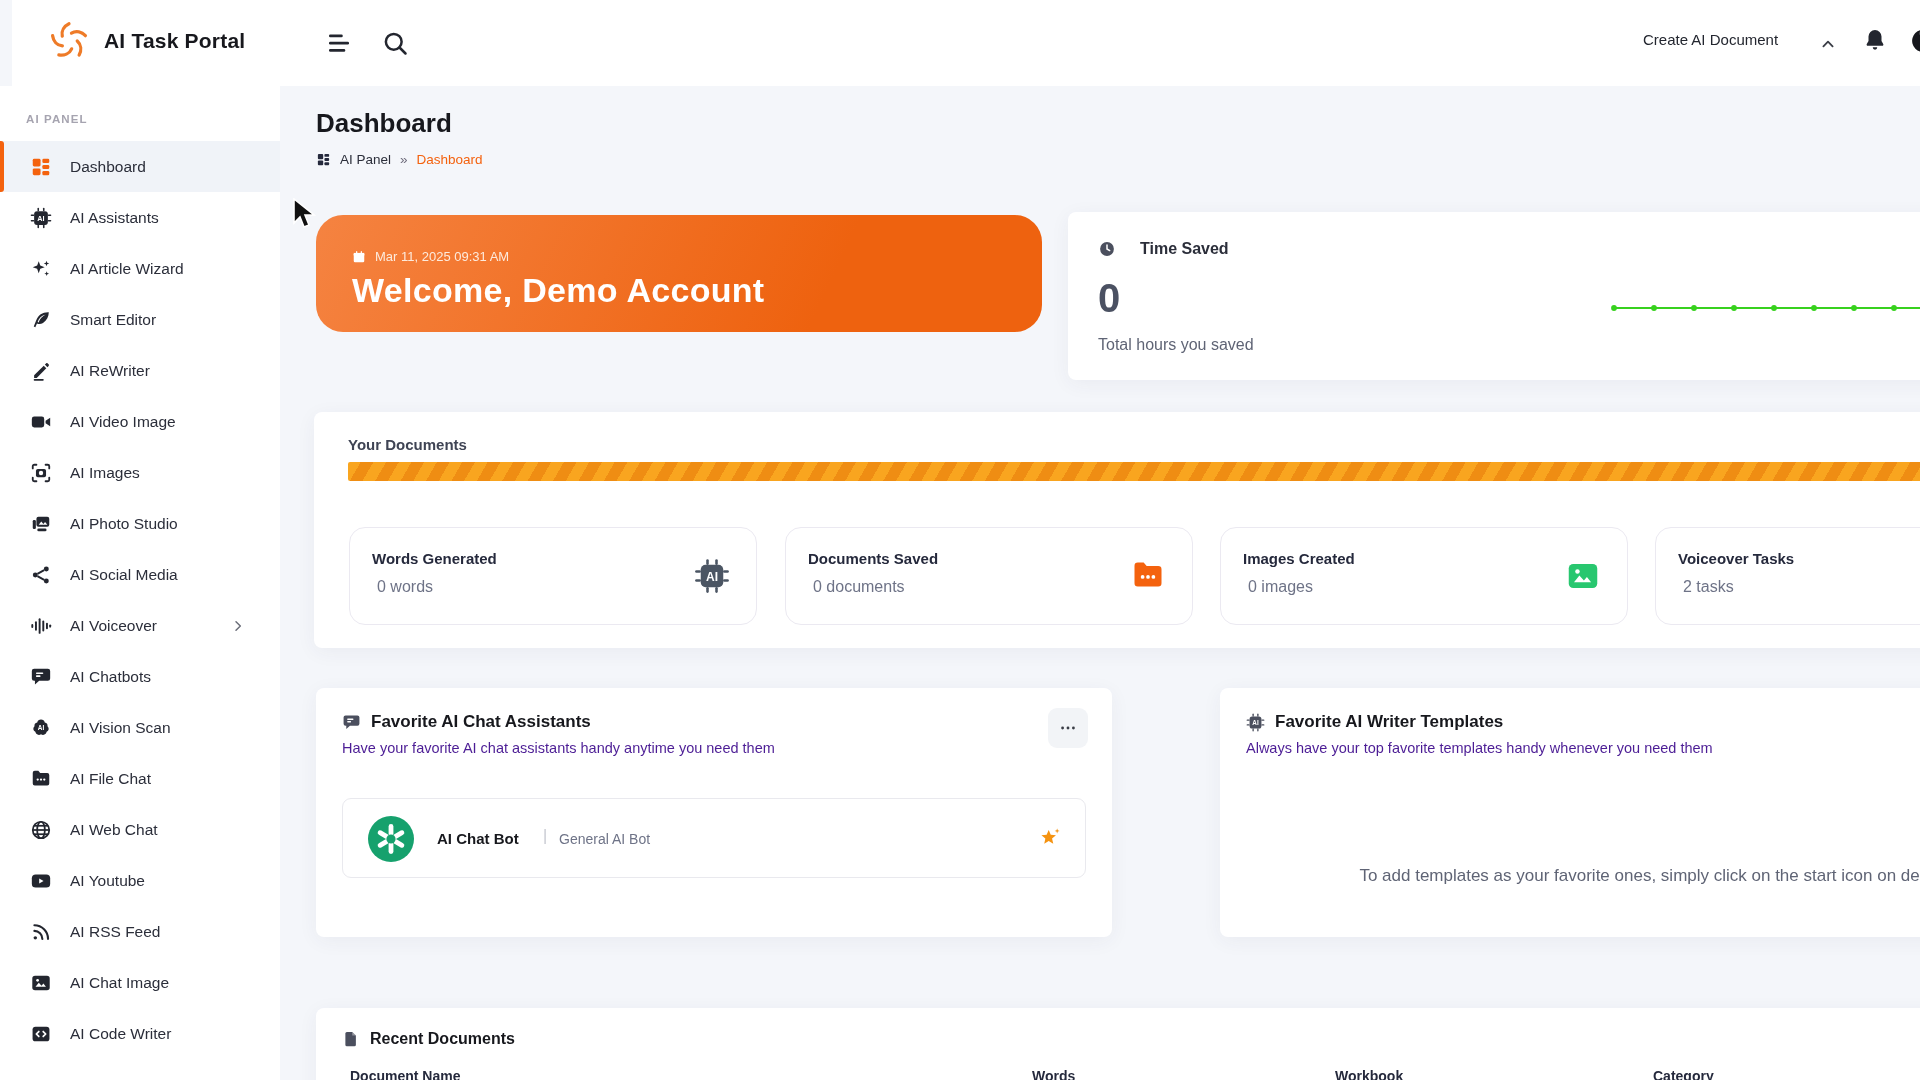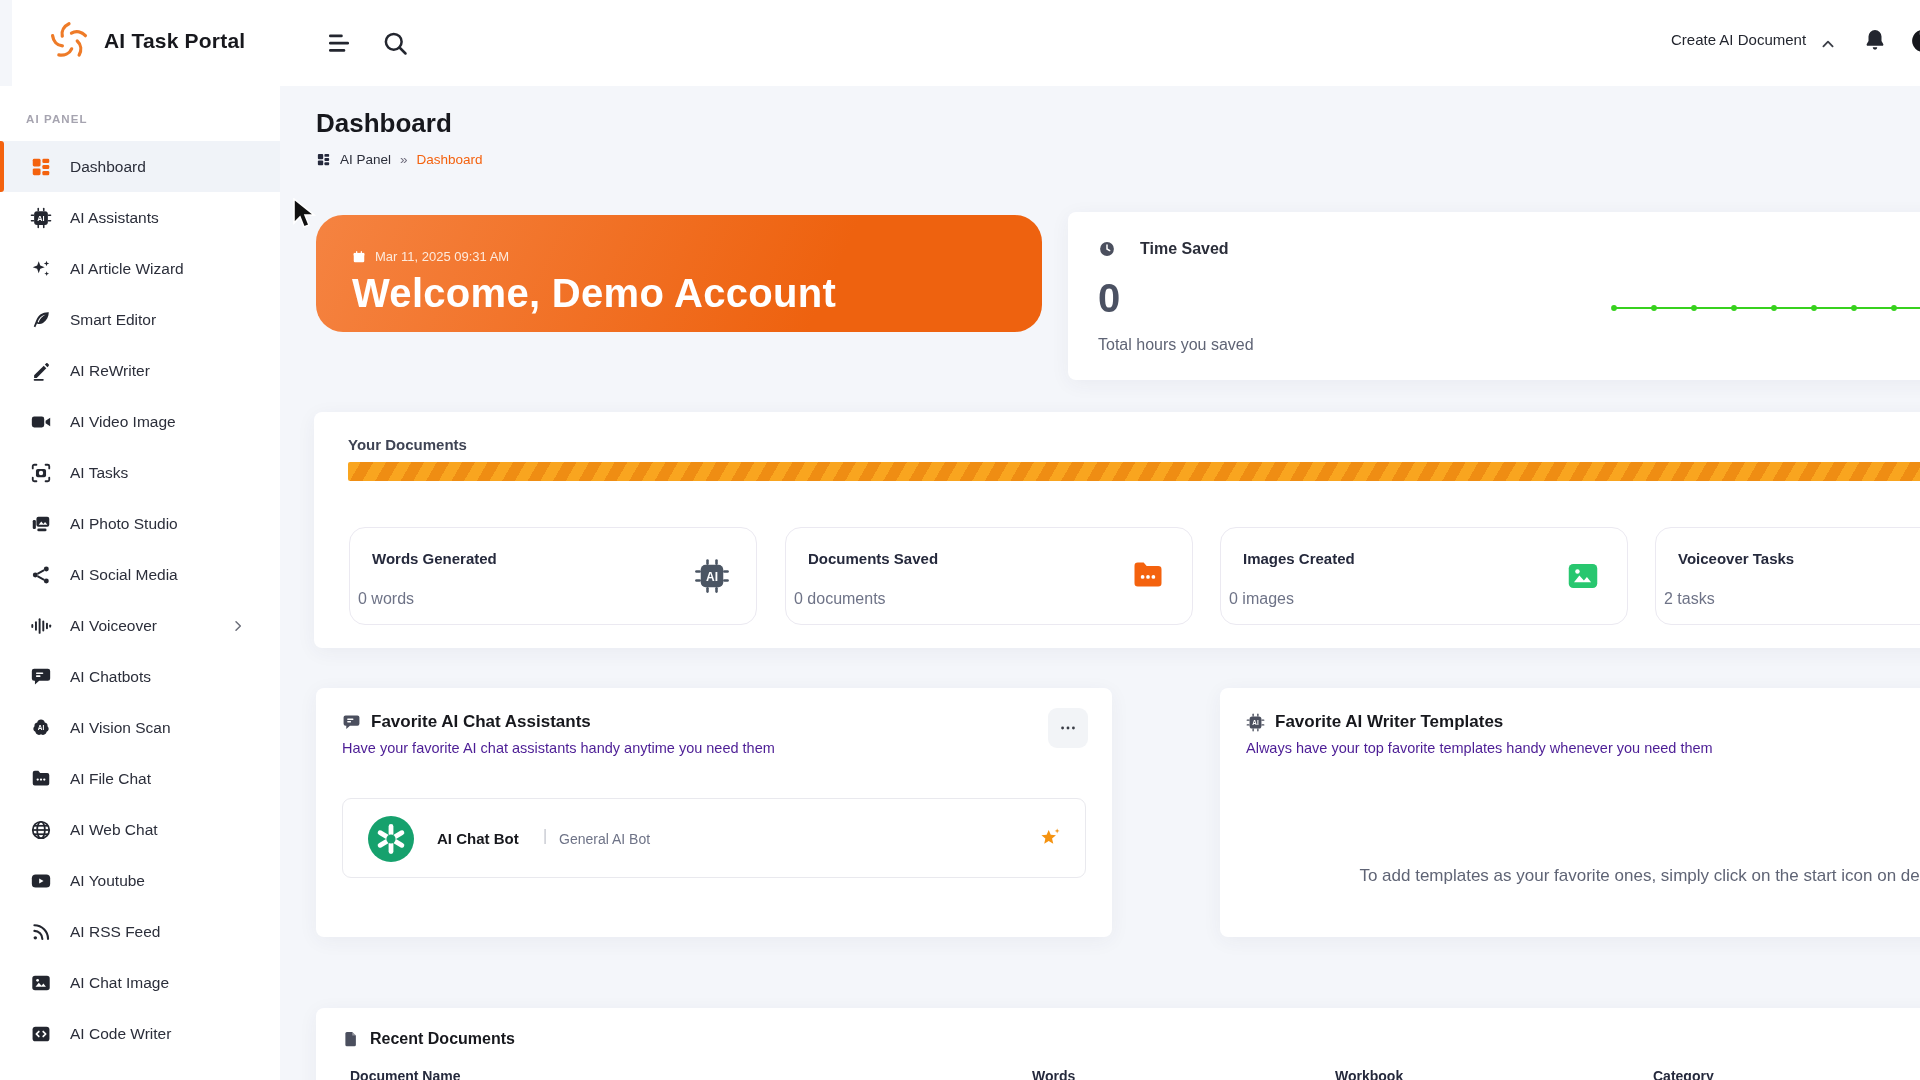--- a/index.html
+++ b/index.html
@@ -9,21 +9,21 @@
     background:#f4f6fa; color:#25293c; position:relative;
   }
   svg { display:block; }
 
   
   .topbar { position:absolute; top:0; left:12px; width:1920px; height:86px; background:#ffffff; z-index:5; }
   .logo-wrap { position:absolute; left:34px; top:18px; display:flex; align-items:center; gap:12px; cursor:pointer; }
   .logo-title { font-size:21px; font-weight:700; letter-spacing:.2px; color:#17181d; }
   .hdr-ic { position:absolute; top:28px; width:30px; height:30px; color:#23262f; cursor:pointer; }
   .hdr-ic svg { width:100%; height:100%; }
-  .create-doc { position:absolute; top:31px; left:1631px; font-size:15px; color:#23262f; cursor:pointer;margin-left:28px; }
+  .create-doc { position:absolute; top:31px; left:1631px; font-size:15px; color:#23262f; cursor:pointer; }
   .chev-up { position:absolute; top:33px; left:1805px; width:22px; height:22px; color:#3a3d46; cursor:pointer; }
   .bell { position:absolute; top:27px; left:1850px; width:26px; height:26px; color:#23262f; cursor:pointer; }
   .moon { position:absolute; top:26px; left:1896px; width:30px; height:30px; color:#17181d; cursor:pointer; }
 
   
   .sidebar { position:absolute; top:86px; left:0; width:280px; height:994px; background:#ffffff; z-index:4; }
   .sb-section { position:absolute; top:27px; left:26px; font-size:11.5px; font-weight:700; letter-spacing:1.1px; color:#a6a4b0; }
   .sb-list { position:absolute; top:55px; left:0; width:280px; }
   .sb-item { position:relative; height:51px; display:flex; align-items:center; padding-left:30px; cursor:pointer; }
   .sb-item.active { background:#f0f3f8; }
@@ -46,40 +46,40 @@
 
   .card { background:#fff; border-radius:8px; box-shadow:0 4px 20px rgba(50,60,90,.055); }
 
   
   .welcome { position:absolute; left:316px; top:215px; width:726px; height:117px; border-radius:8px;
     background:linear-gradient(115deg,#f6ششf); }
   .welcome { background:linear-gradient(115deg,#f58341 0%,#ee620f 70%);border-radius:27px; }
   .wc-date { position:absolute; left:36px; top:34px; display:flex; align-items:center; gap:9px; color:#fdeadc; font-size:13px; font-weight:500; }
   .wc-date .ic { width:14px; height:14px; color:#fff; }
   .wc-date .ic svg{ width:14px; height:14px; }
-  .wc-title { position:absolute; left:36px; top:56px; color:#fff; font-size:40px; font-weight:800; letter-spacing:.3px; }
+  .wc-title { position:absolute; left:36px; top:56px; color:#fff; font-size:34px; font-weight:800; letter-spacing:.3px; }
 
   
   .time-card { position:absolute; left:1068px; top:212px; width:900px; height:168px; }
   .ts-head { position:absolute; left:30px; top:28px; display:flex; align-items:center; gap:24px; }
   .ts-head .ic { width:18px; height:18px; color:#4b4f5e; }
   .ts-head .ic svg { width:18px; height:18px; }
   .ts-title { font-size:16px; font-weight:600; color:#2b2e3a; }
   .ts-value { position:absolute; left:30px; top:64px; font-size:40px; font-weight:800; color:#4b5162; }
   .ts-caption { position:absolute; left:30px; top:124px; font-size:16px; color:#5f6475; }
   .ts-spark { position:absolute; left:542px; top:84px; width:330px; height:24px; }
 
   
   .docs-panel { position:absolute; left:314px; top:412px; width:1700px; height:236px; }
   .dp-title { position:absolute; left:34px; top:24px; font-size:15px; font-weight:700; color:#3f4454; }
   .dp-bar { position:absolute; left:34px; top:50px; right:0; height:19px; border-radius:2px;
     background:repeating-linear-gradient(120deg,#f9a51f 0 11px,#ef8d13 11px 22px); }
   .stat-card { position:absolute; top:115px; width:408px; height:98px; background:#fff; border:1px solid #ebe9f1; border-radius:16px; }
   .st-title { position:absolute; left:22px; top:22px; font-size:15px; font-weight:700; color:#25293c; }
-  .st-value { position:absolute; left:8px; top:50px; font-size:16px; color:#6e7387;margin-top:12px; }
+  .st-value { position:absolute; left:27px; top:50px; font-size:16px; color:#6e7387; }
   .st-ic { position:absolute; right:26px; top:30px; width:36px; height:36px; }
   .st-ic svg { width:36px; height:36px; }
 
   
   .fav-chat { position:absolute; left:316px; top:688px; width:796px; height:249px; }
   .fav-tpl  { position:absolute; left:1220px; top:688px; width:876px; height:249px; }
   .fv-head { position:absolute; left:26px; top:24px; display:flex; align-items:center; gap:10px; }
   .fv-head .ic { width:19px; height:19px; color:#4b4f5e; }
   .fv-head .ic svg { width:19px; height:19px; }
   .fv-title { font-size:17px; font-weight:700; color:#17181d; }
@@ -237,21 +237,21 @@
         <span class="sb-lbl">AI Video Image</span>
       </div>
       <div class="sb-item">
         <span class="sb-ic">
           <svg viewBox="0 0 24 24" fill="currentColor">
             <path d="M3 7V4.7A1.7 1.7 0 0 1 4.7 3H7M17 3h2.3A1.7 1.7 0 0 1 21 4.7V7M21 17v2.3a1.7 1.7 0 0 1-1.7 1.7H17M7 21H4.7A1.7 1.7 0 0 1 3 19.3V17" fill="none" stroke="currentColor" stroke-width="2" stroke-linecap="round"></path>
             <rect x="6.5" y="7.5" width="11" height="9" rx="2"></rect>
             <circle cx="12" cy="12" r="2.4" fill="#fff"></circle>
           </svg>
         </span>
-        <span class="sb-lbl">AI Tasks</span>
+        <span class="sb-lbl">AI Images</span>
       </div>
       <div class="sb-item">
         <span class="sb-ic">
           <svg viewBox="0 0 24 24" fill="currentColor">
             <rect x="7" y="4" width="14" height="11" rx="2.2"></rect>
             <path d="M9.5 12.8l2.8-3.4 2.3 2.5 1.8-2 2.6 2.9z" fill="#fff"></path>
             <rect x="3" y="7.5" width="3.4" height="10" rx="1.4"></rect>
             <rect x="8" y="16.8" width="10" height="3.2" rx="1.4"></rect>
           </svg>
         </span>

